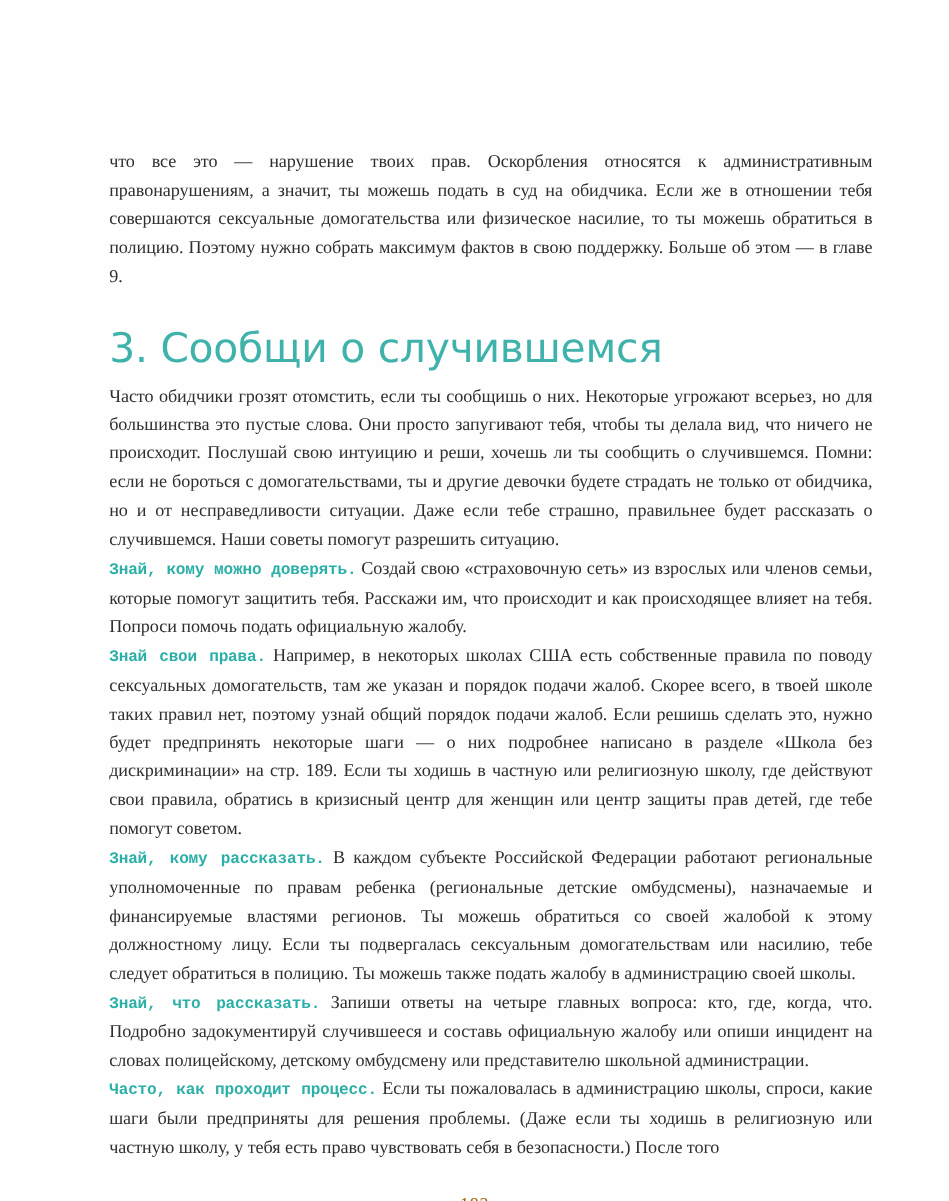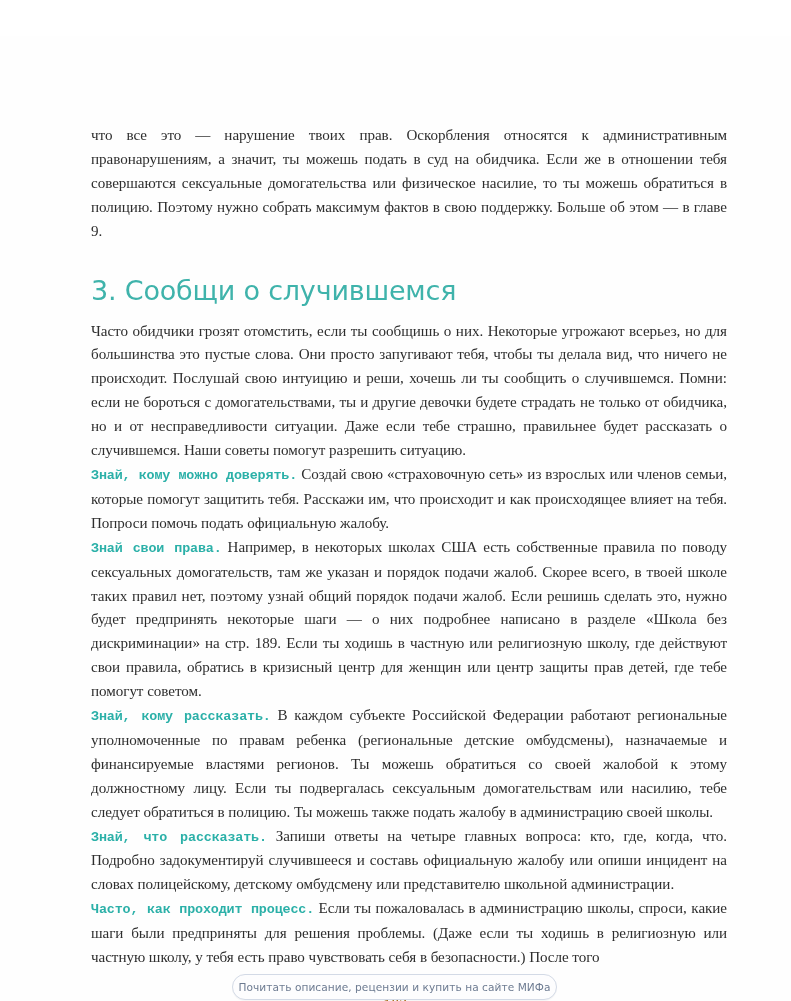--- a/index.html
+++ b/index.html
@@ -42,21 +42,21 @@
     text-justify: inter-word;
     color: #2e2e2e;
     letter-spacing: -0.05px;
   }
 
   .chapter-heading {
     margin: 0;
     padding: 0;
     font-family: "DejaVu Sans", "Liberation Sans", sans-serif;
     font-weight: 400;
-    font-size: 27px;
+    font-size: 34px;
     line-height: 32px;
     color: #3fb3ab;
     letter-spacing: -0.2px;
   }
 
   .heading-wrap {
     margin-top: 31px;
     margin-bottom: 13px;
   }
 
@@ -136,17 +136,14 @@
     </p>
 
     <p class="body-par">
       <span class="lead">Часто, как проходит процесс.</span><span> Если ты пожаловалась в администрацию школы, спроси, какие шаги были предприняты для решения проблемы. (Даже если ты ходишь в религиозную или частную школу, у тебя есть право чувствовать себя в безопасности.) После того</span>
     </p>
 
   </div>
 
   <div class="page-number">183</div>
 
-  <div class="footer-banner">
-    <span class="footer-banner-label">Почитать описание, рецензии и купить на сайте МИФа</span>
-  </div>
 
 </div>
 
 </body></html>

